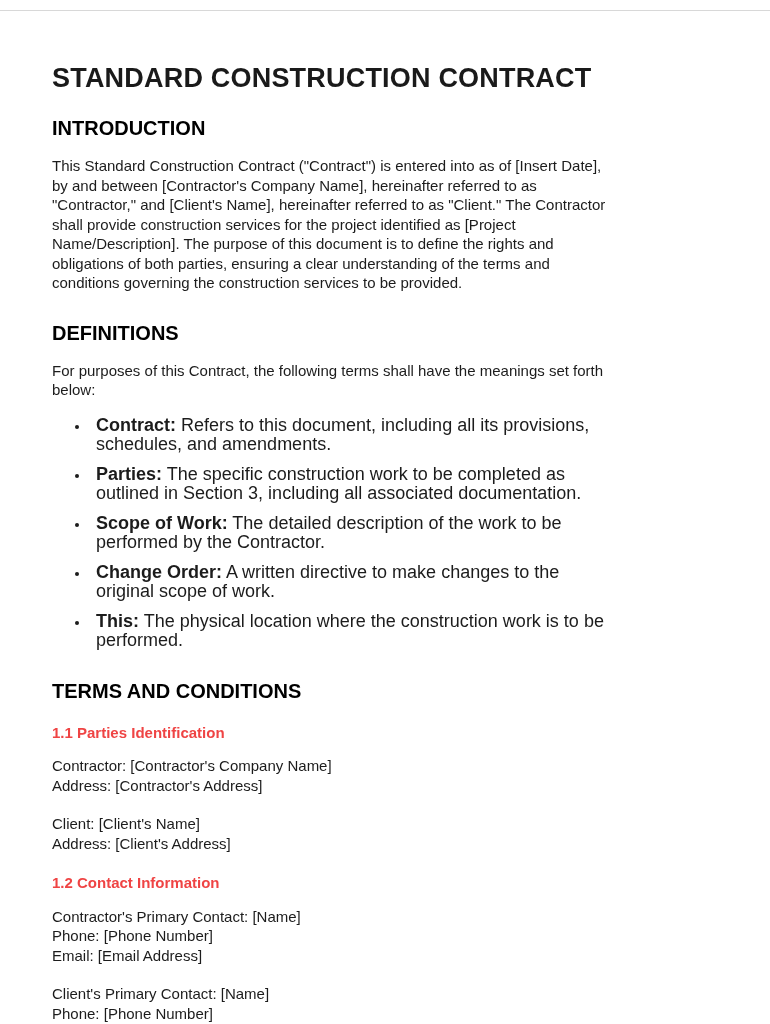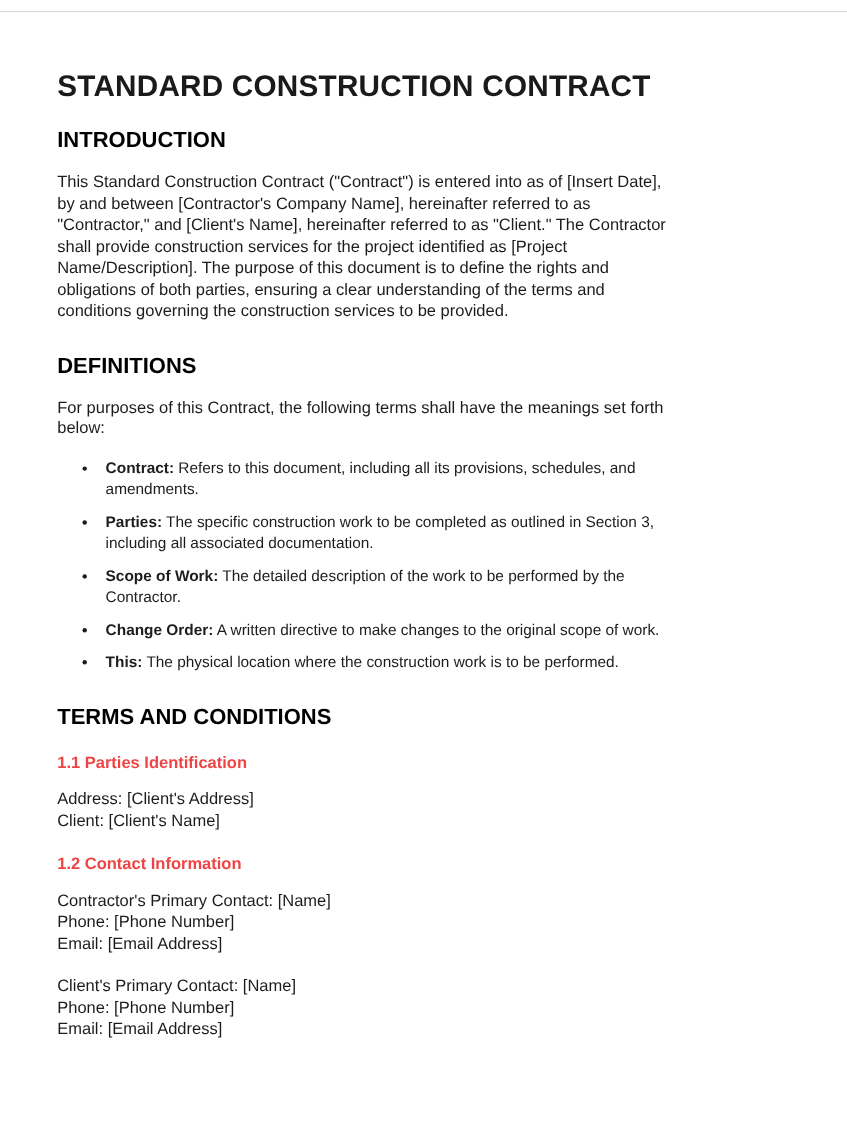--- a/index.html
+++ b/index.html
@@ -60,21 +60,21 @@
     font-size: 15px;
     line-height: 19.5px;
     margin: 0 0 16px 0;
   }
   ul.def-list {
     margin: 0 0 18px 0;
     padding: 0 0 0 38px;
     list-style: disc;
   }
   ul.def-list li {
-    font-size: 14px;
+    font-size: 18px;
     line-height: 19.5px;
     margin: 0 0 10px 0;
     padding-left: 6px;
   }
   ul.def-list li::marker {
     color: #1c1c1c;
     font-size: 13px;
   }
   .term { font-weight: bold; }
   .line-group {
@@ -109,24 +109,28 @@
     <li><span class="term">Scope of Work:</span><span> The detailed description of the work to be performed by the Contractor.</span></li>
     <li><span class="term">Change Order:</span><span> A written directive to make changes to the original scope of work.</span></li>
     <li><span class="term">This:</span><span> The physical location where the construction work is to be performed.</span></li>
   </ul>
 
   <h2 class="section-heading">TERMS AND CONDITIONS</h2>
 
 
   <h4 class="minor-heading">1.1 Parties Identification</h4>
 
+  <div class="line-group">
+    <span class="line">Contractor: [Contractor's Company Name]</span>
+    <span class="line">Address: [Contractor's Address]</span>
+  </div>
 
   <div class="line-group">
+    <span class="line">Client: [Client's Name]</span>
     <span class="line">Address: [Client's Address]</span>
-    <span class="line">Client: [Client's Name]</span>
   </div>
 
   <h4 class="minor-heading">1.2 Contact Information</h4>
 
   <div class="line-group">
     <span class="line">Contractor's Primary Contact: [Name]</span>
     <span class="line">Phone: [Phone Number]</span>
     <span class="line">Email: [Email Address]</span>
   </div>
 

